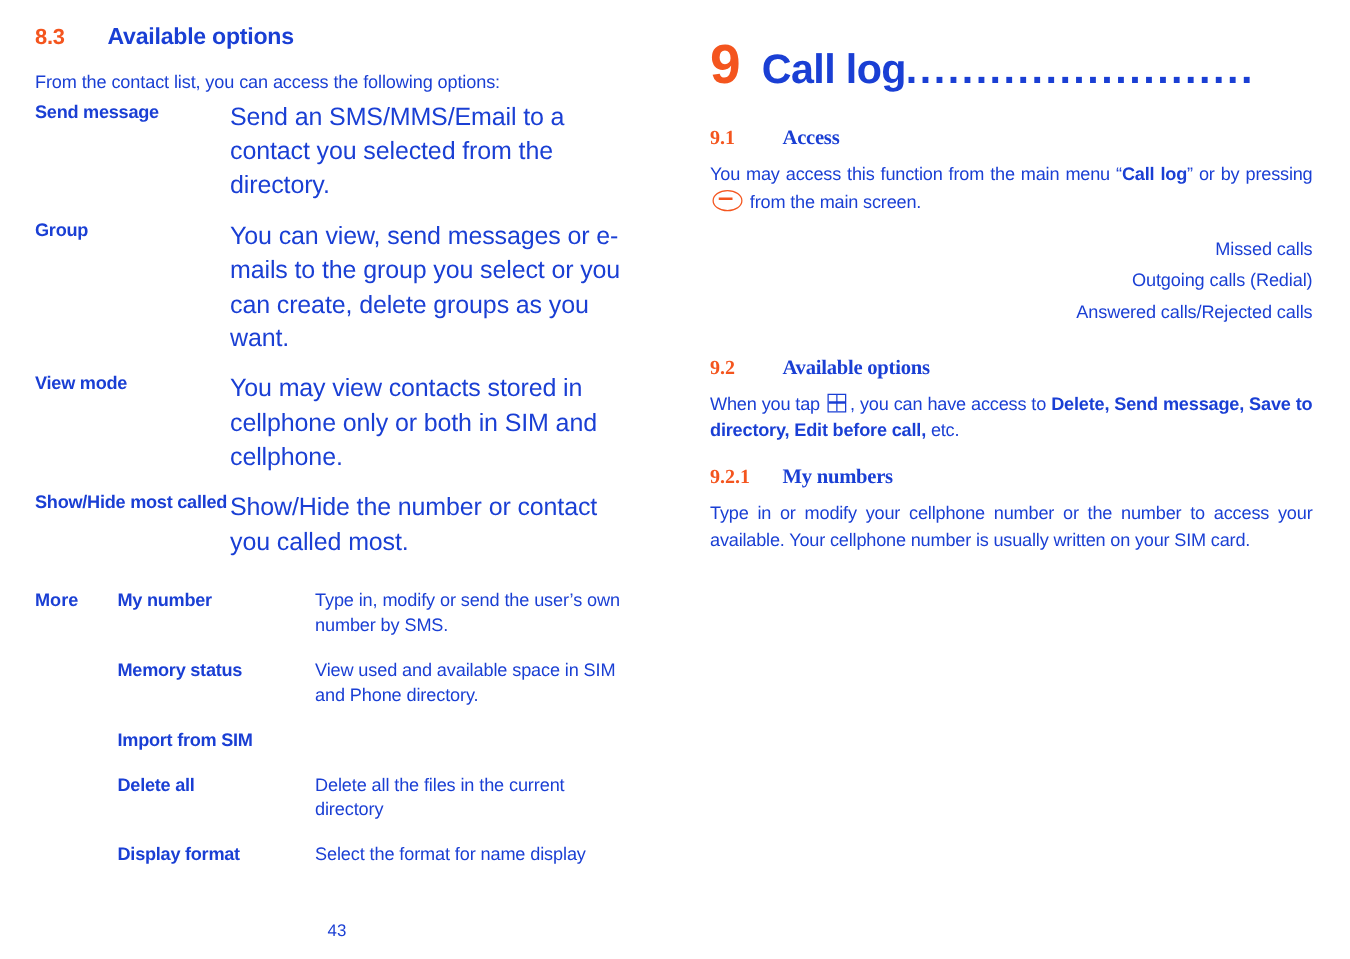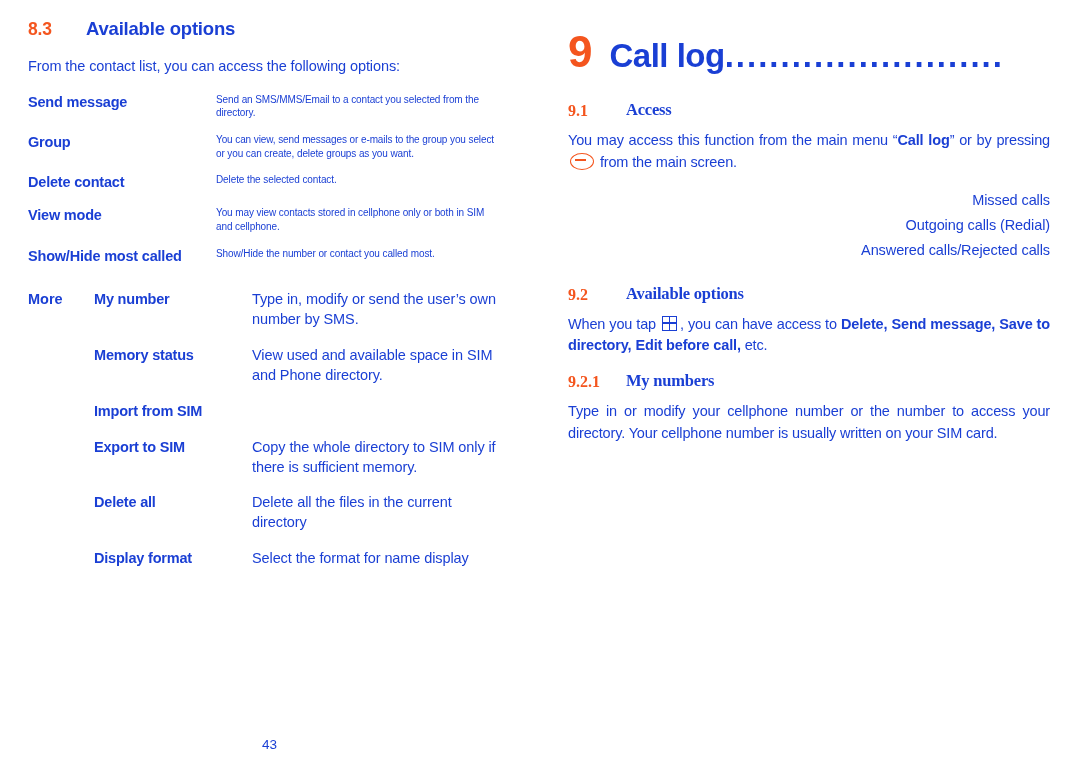--- a/index.html
+++ b/index.html
@@ -106,49 +106,48 @@
     letter-spacing: 2.0px;
     overflow: hidden;
     white-space: nowrap;
     flex: 1 1 auto;
   }
 
   
   .intro {
     font-size: 14.5px;
     line-height: 1.42;
-    margin: 0 0 16px 0;
+    margin: 0 0 4px 0;
     letter-spacing: -0.1px;
   }
   .para {
     font-size: 14.5px;
     line-height: 1.5;
     margin: 0 0 14px 0;
     letter-spacing: -0.15px;
   }
   .para.justify { text-align: justify; }
   .para b { font-weight: bold; }
 
   
   .opt-row {
     display: flex;
     margin-bottom: 13px;
-    gap: 32px;
   }
   .opt-row .term {
     flex: 0 0 156px;
     width: 156px;
     font-weight: bold;
     font-size: 14.5px;
     line-height: 1.37;
     letter-spacing: -0.2px;
   }
   .opt-row .desc {
     flex: 1 1 auto;
-    font-size: 10px;
+    font-size: 20px;
     line-height: 1.37;
     letter-spacing: -0.1px;
   }
 
   
   .more-block { margin-top: 24px; }
   .more-row {
     display: flex;
     margin-bottom: 16px;
   }
@@ -263,24 +262,20 @@
     <div class="opt-row">
       <div class="term">Send message</div>
       <div class="desc">Send an SMS/MMS/Email to a contact you selected from the directory.</div>
     </div>
 
     <div class="opt-row">
       <div class="term">Group</div>
       <div class="desc">You can view, send messages or e-mails to the group you select or you can create, delete groups as you want.</div>
     </div>
 
-    <div class="opt-row">
-      <div class="term">Delete contact</div>
-      <div class="desc">Delete the selected contact.</div>
-    </div>
 
     <div class="opt-row">
       <div class="term">View mode</div>
       <div class="desc">You may view contacts stored in cellphone only or both in SIM and cellphone.</div>
     </div>
 
     <div class="opt-row">
       <div class="term">Show/Hide most called</div>
       <div class="desc">Show/Hide the number or contact you called most.</div>
     </div>
@@ -297,25 +292,20 @@
         <div class="grouplabel"></div>
         <div class="term">Memory status</div>
         <div class="desc">View used and available space in SIM and Phone directory.</div>
       </div>
 
       <div class="more-row">
         <div class="grouplabel"></div>
         <div class="term">Import from SIM</div>
       </div>
 
-      <div class="more-row">
-        <div class="grouplabel"></div>
-        <div class="term">Export to SIM</div>
-        <div class="desc">Copy the whole directory to SIM only if there is sufficient memory.</div>
-      </div>
 
       <div class="more-row">
         <div class="grouplabel"></div>
         <div class="term">Delete all</div>
         <div class="desc">Delete all the files in the current directory</div>
       </div>
 
       <div class="more-row">
         <div class="grouplabel"></div>
         <div class="term">Display format</div>
@@ -353,17 +343,17 @@
       <span class="txt">Available options</span>
     </div>
 
     <p class="para justify"><span>When you tap </span><span class="icon-grid"></span><span>, you can have access to </span><b>Delete, Send message, Save to directory,</b><span> </span><b>Edit before call,</b><span> etc.</span></p>
 
     <div class="h3">
       <span class="num">9.2.1</span>
       <span class="txt">My numbers</span>
     </div>
 
-    <p class="para justify">Type in or modify your cellphone number or the number to access your directory. Your cellphone number is usually written on your SIM card.</p>
+    <p class="para justify">Type in or modify your cellphone number or the number to access your available. Your cellphone number is usually written on your SIM card.</p>
 
   </div>
 
 </div>
 
 </body></html>

